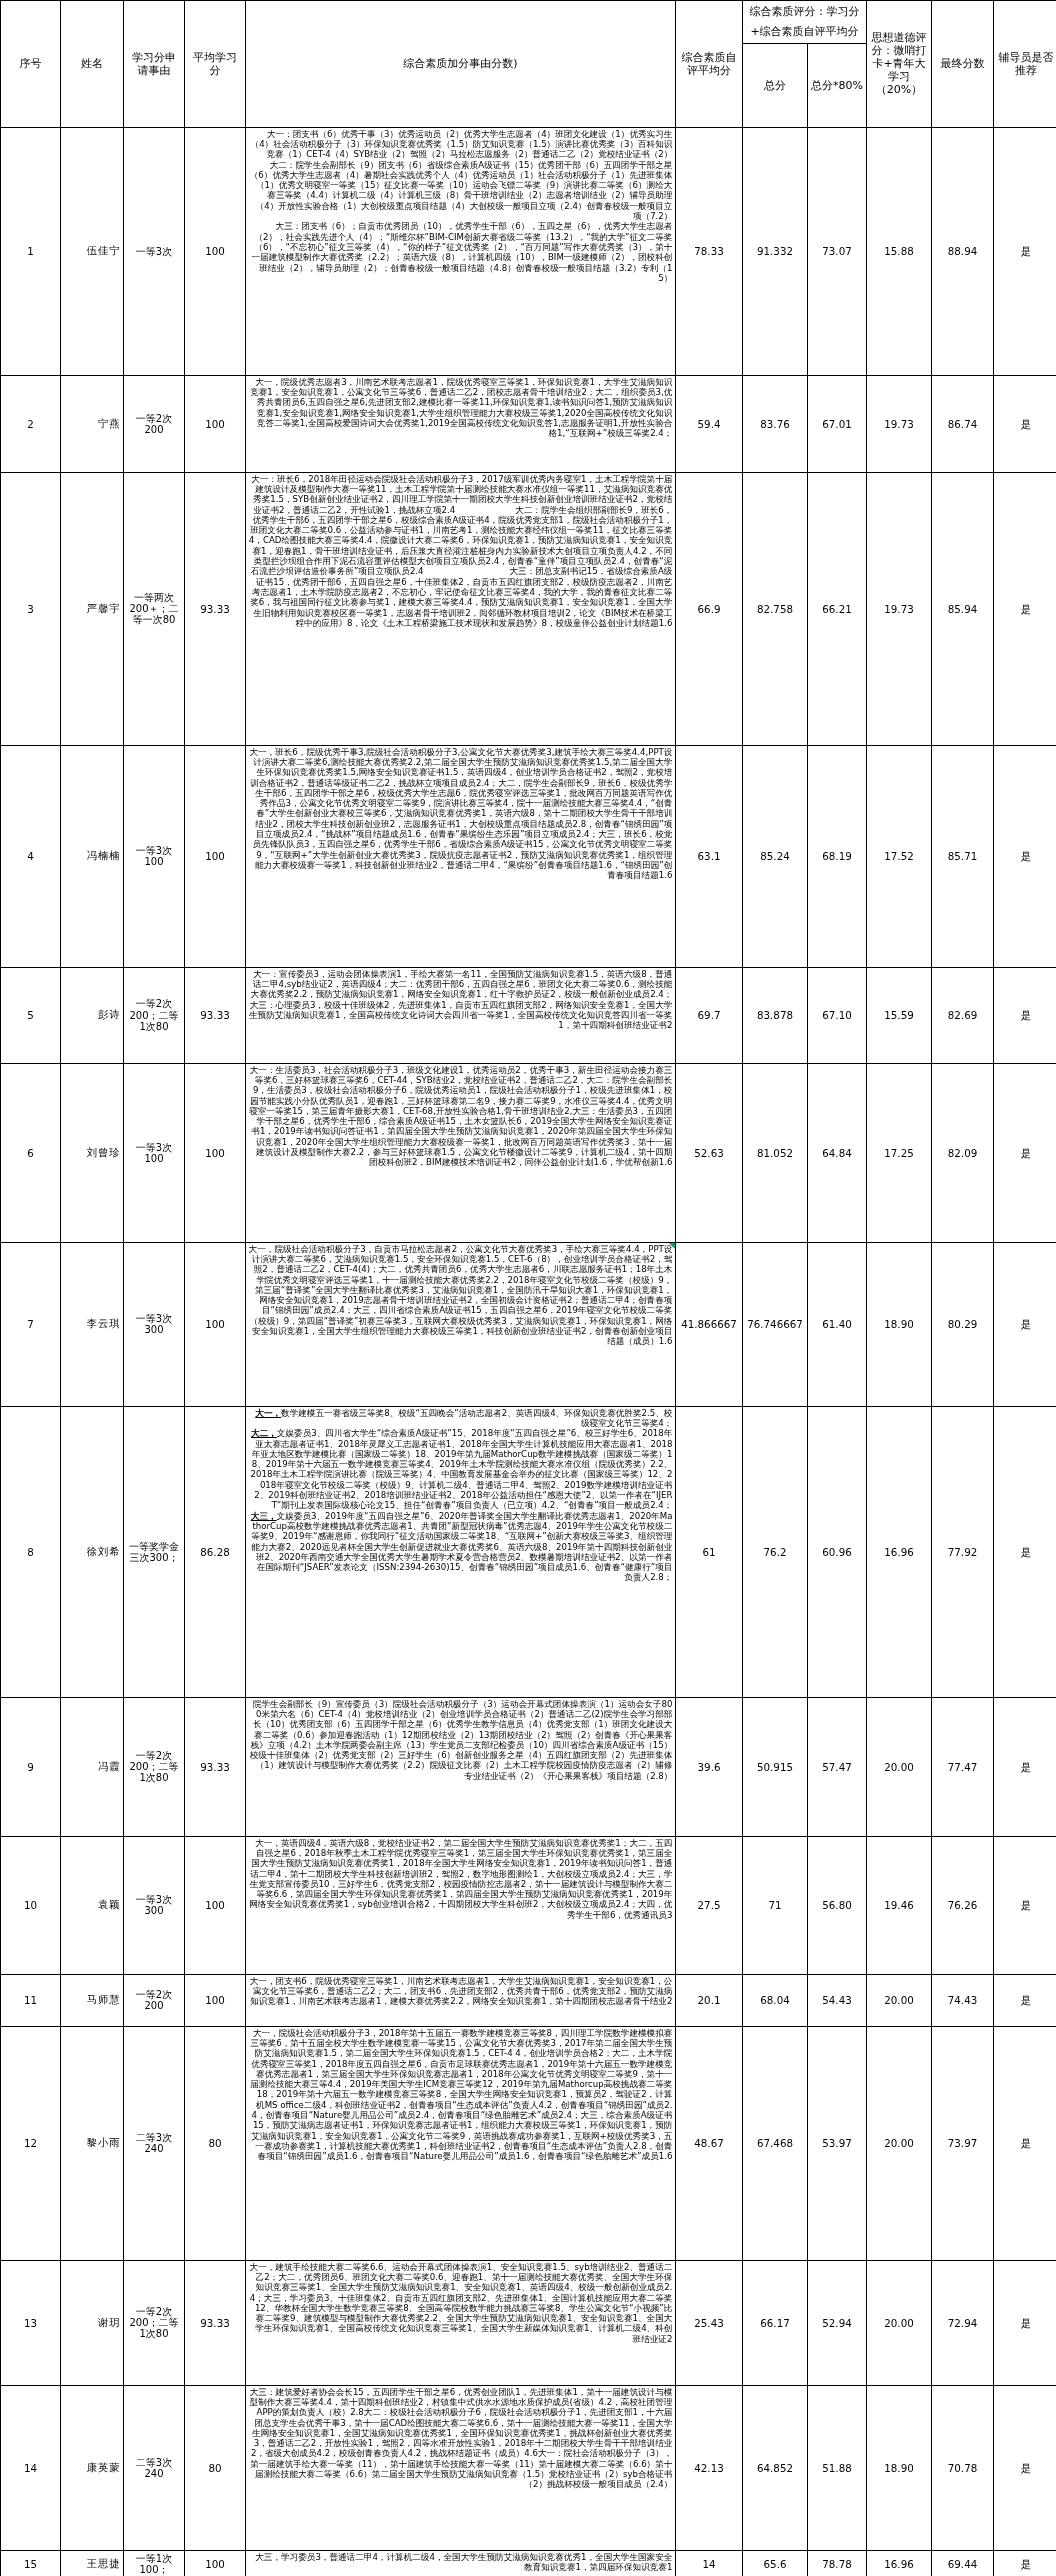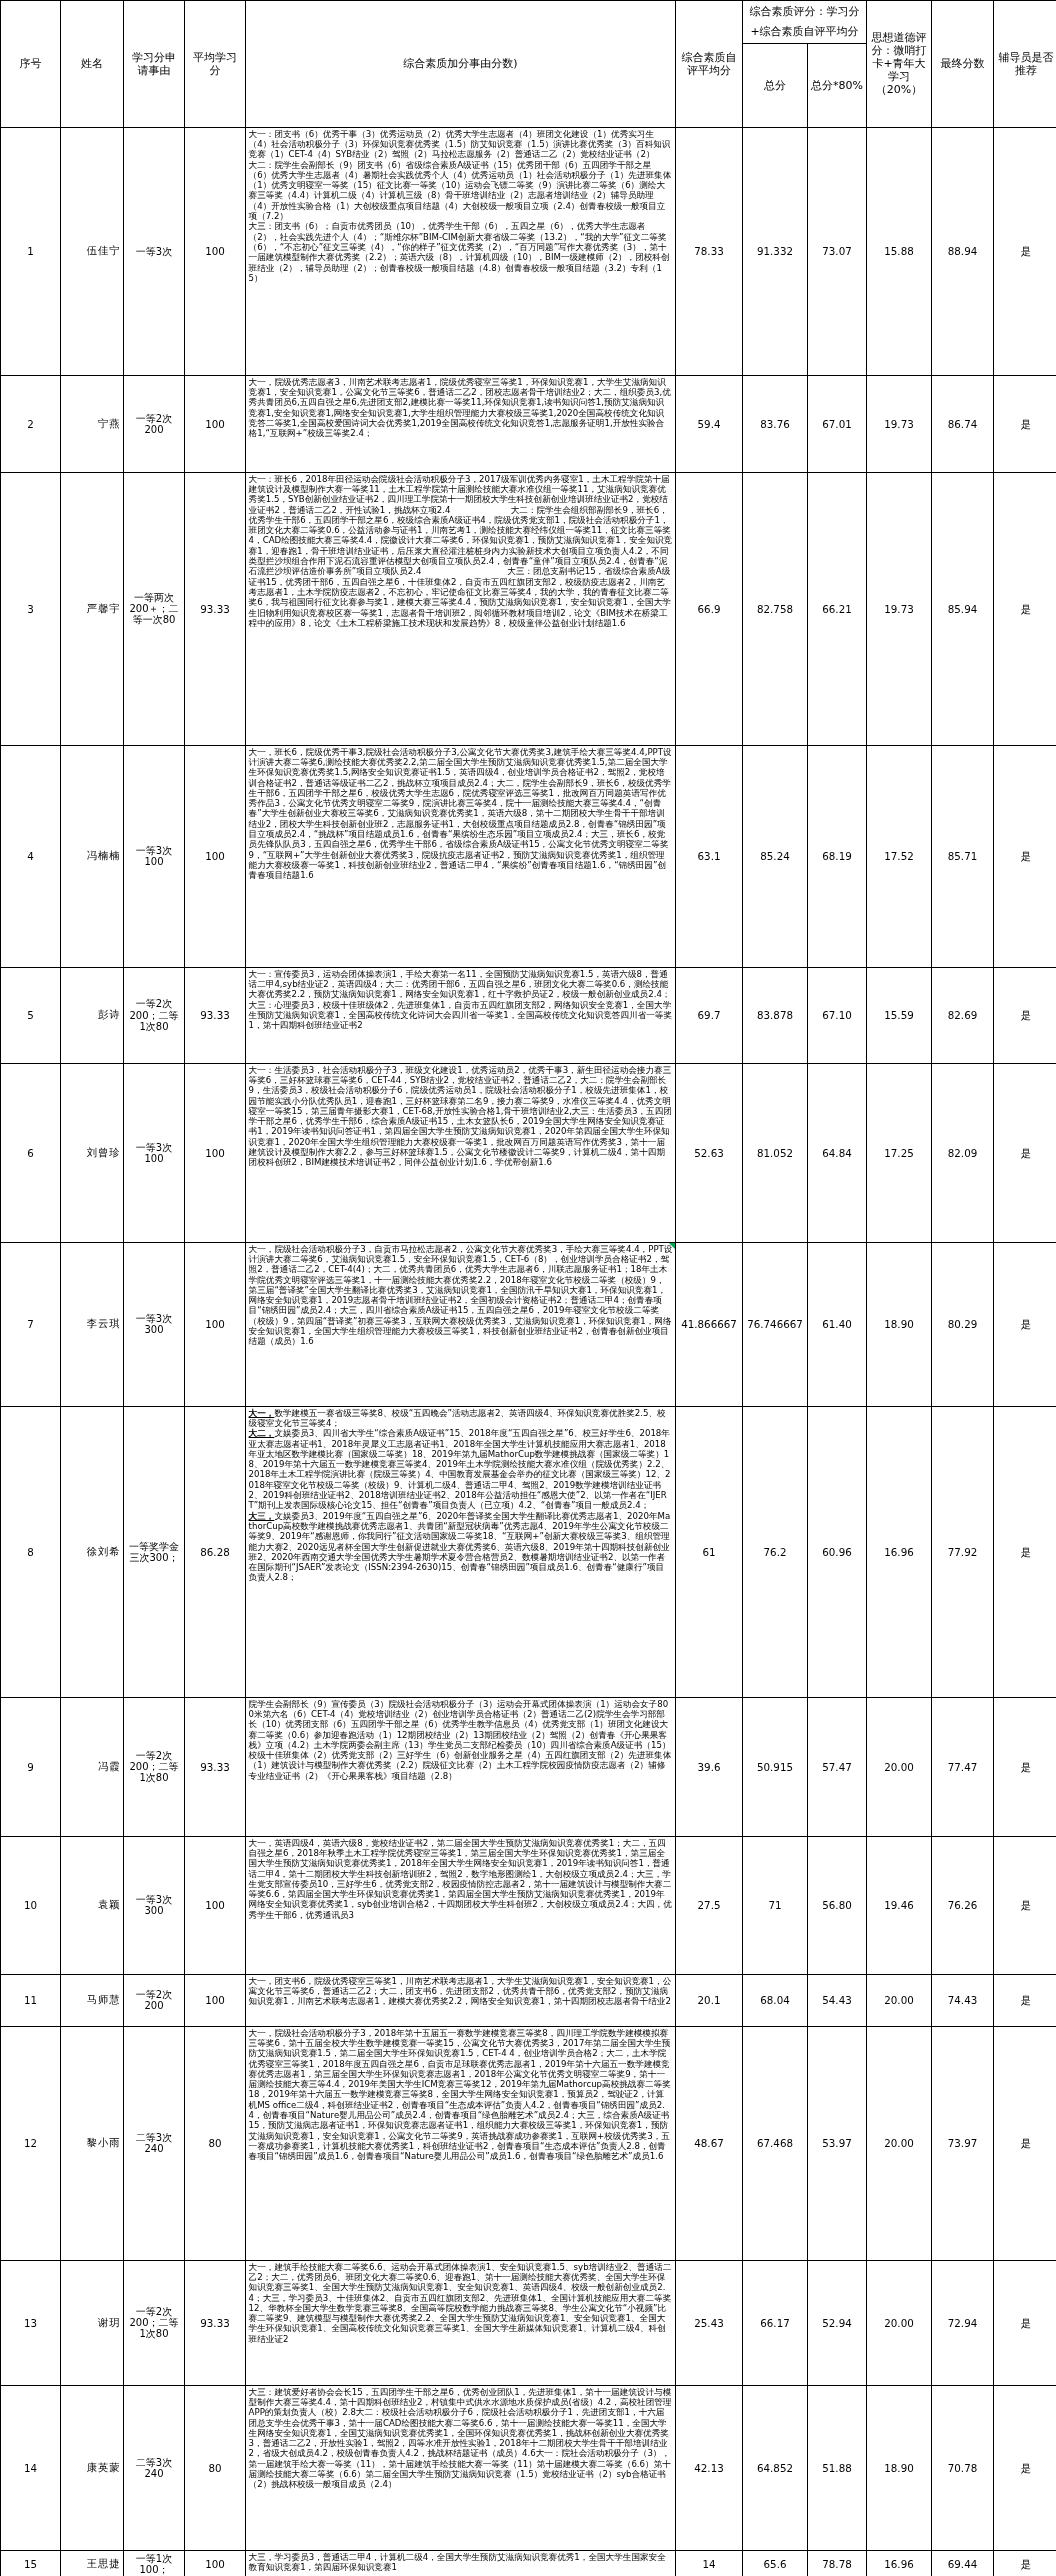--- a/index.html
+++ b/index.html
@@ -23,21 +23,21 @@
     font-size:11px;line-height:13px;text-align:center;vertical-align:middle;
     font-weight:normal;
   }
   .hdr-small{font-size:11px;line-height:20px;}
   .num{
     font-size:10.3px;text-align:center;vertical-align:middle;line-height:12px;
   }
   .name-cell{font-size:10.3px;text-align:right;vertical-align:middle;letter-spacing:0.9px;}
   .reason-cell{font-size:10px;line-height:11.2px;text-align:center;vertical-align:middle;}
   .detail-cell{
-    font-size:8.6px;line-height:10.3px;text-align:left;vertical-align:top;
+    font-size:8.6px;line-height:10.3px;text-align:right;vertical-align:top;
     white-space:pre-wrap;word-break:break-all;position:relative;
   }
   .detail-cell b{font-weight:bold;text-decoration:underline;}
   .corner-marker{
     position:absolute;top:0;right:0;width:0;height:0;
     border-left:6px solid transparent;border-top:6px solid #00a651;
   }
 </style>
 </head>
 <body>

